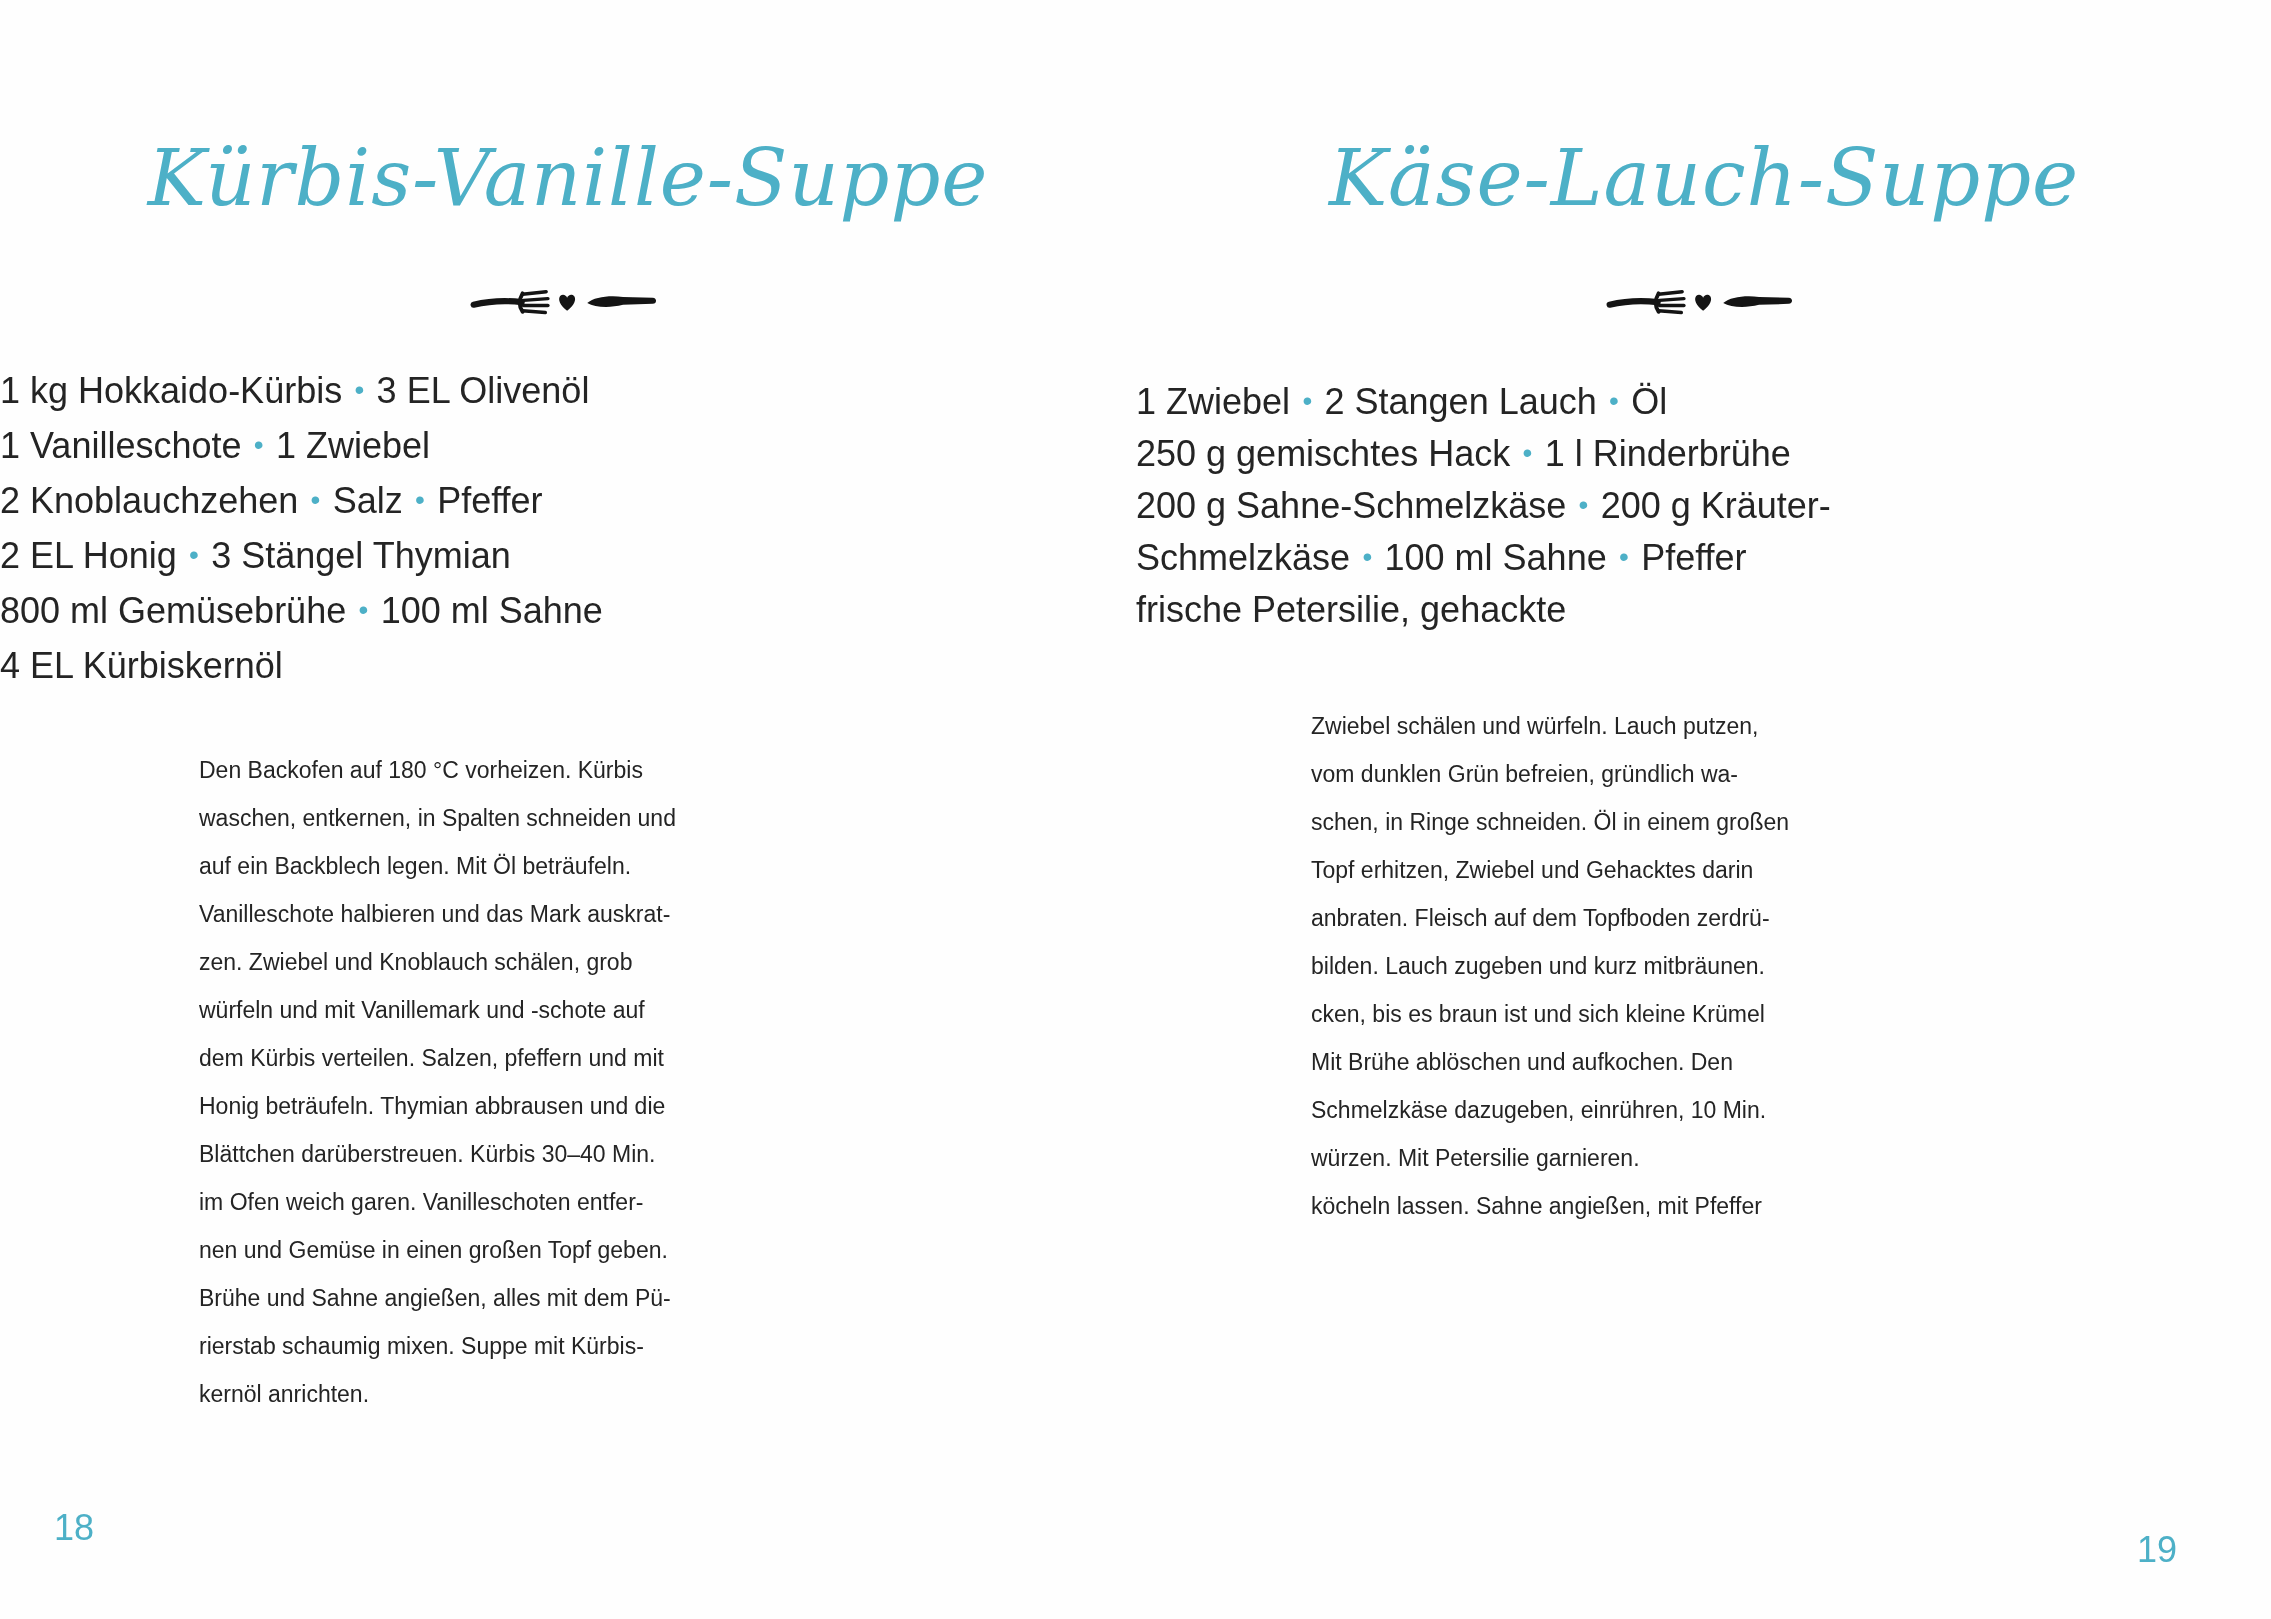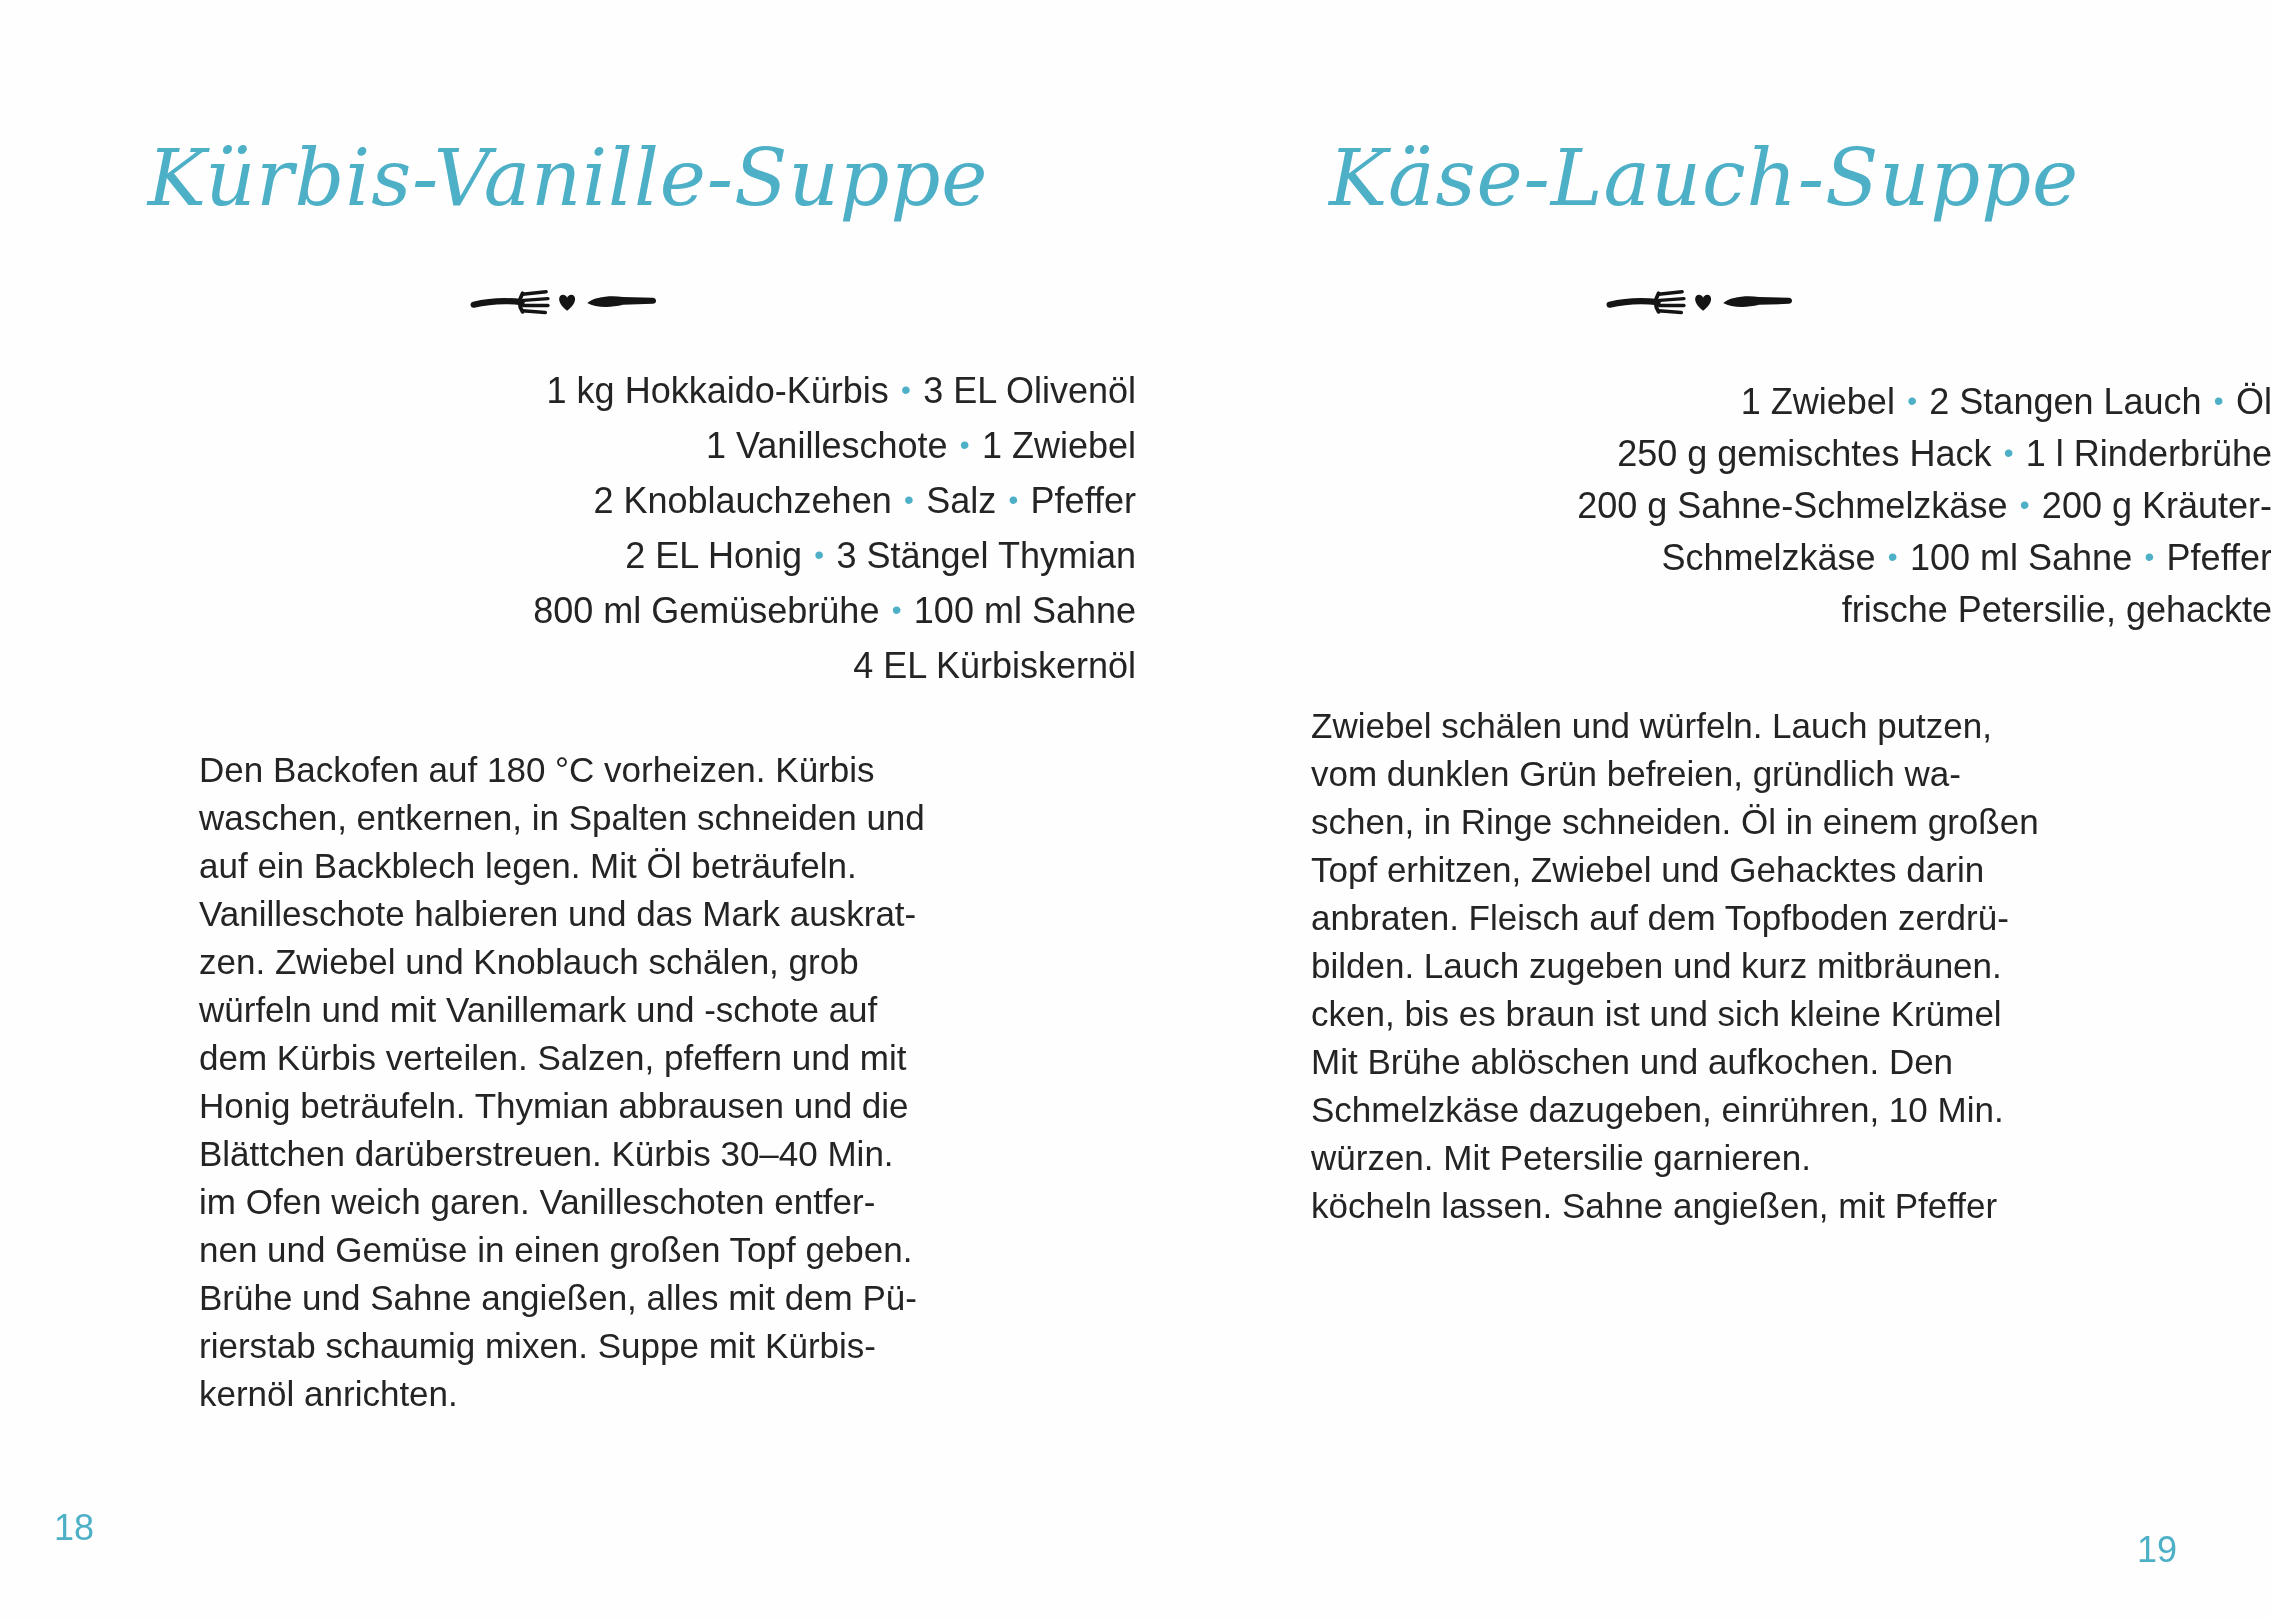--- a/index.html
+++ b/index.html
@@ -32,37 +32,37 @@
     color:var(--accent);
     letter-spacing:0.9px;
   }
   .ornament{
     position:absolute;top:282px;left:50%;
     transform:translateX(-50%);
     width:201px;height:42px;
   }
   .ingredients{
     position:absolute;left:0;width:100%;
-    text-align:right;
+    text-align:left;
     font-size:36px;
     color:var(--ink);
   }
   .page-left .ingredients{top:365px;}
   .page-right .ingredients{top:377px;}
   .ing-line{line-height:52px;white-space:nowrap;}
   .page-right .ing-line{line-height:49px;}
   .sep-dot{
     color:var(--accent);
     padding:0 12.3px;
     font-size:0.78em;
     position:relative;top:-3.8px;
   }
   .instructions{
     position:absolute;
-    font-size:35px;
+    font-size:23px;
     color:var(--ink);
   }
   .page-left .instructions{top:746px;left:199px;width:767px;}
   .page-right .instructions{top:702px;left:175px;width:776px;}
   .body-line{line-height:48px;white-space:nowrap;}
   .page-number{
     position:absolute;
     font-size:36px;
     color:var(--accent);
   }

